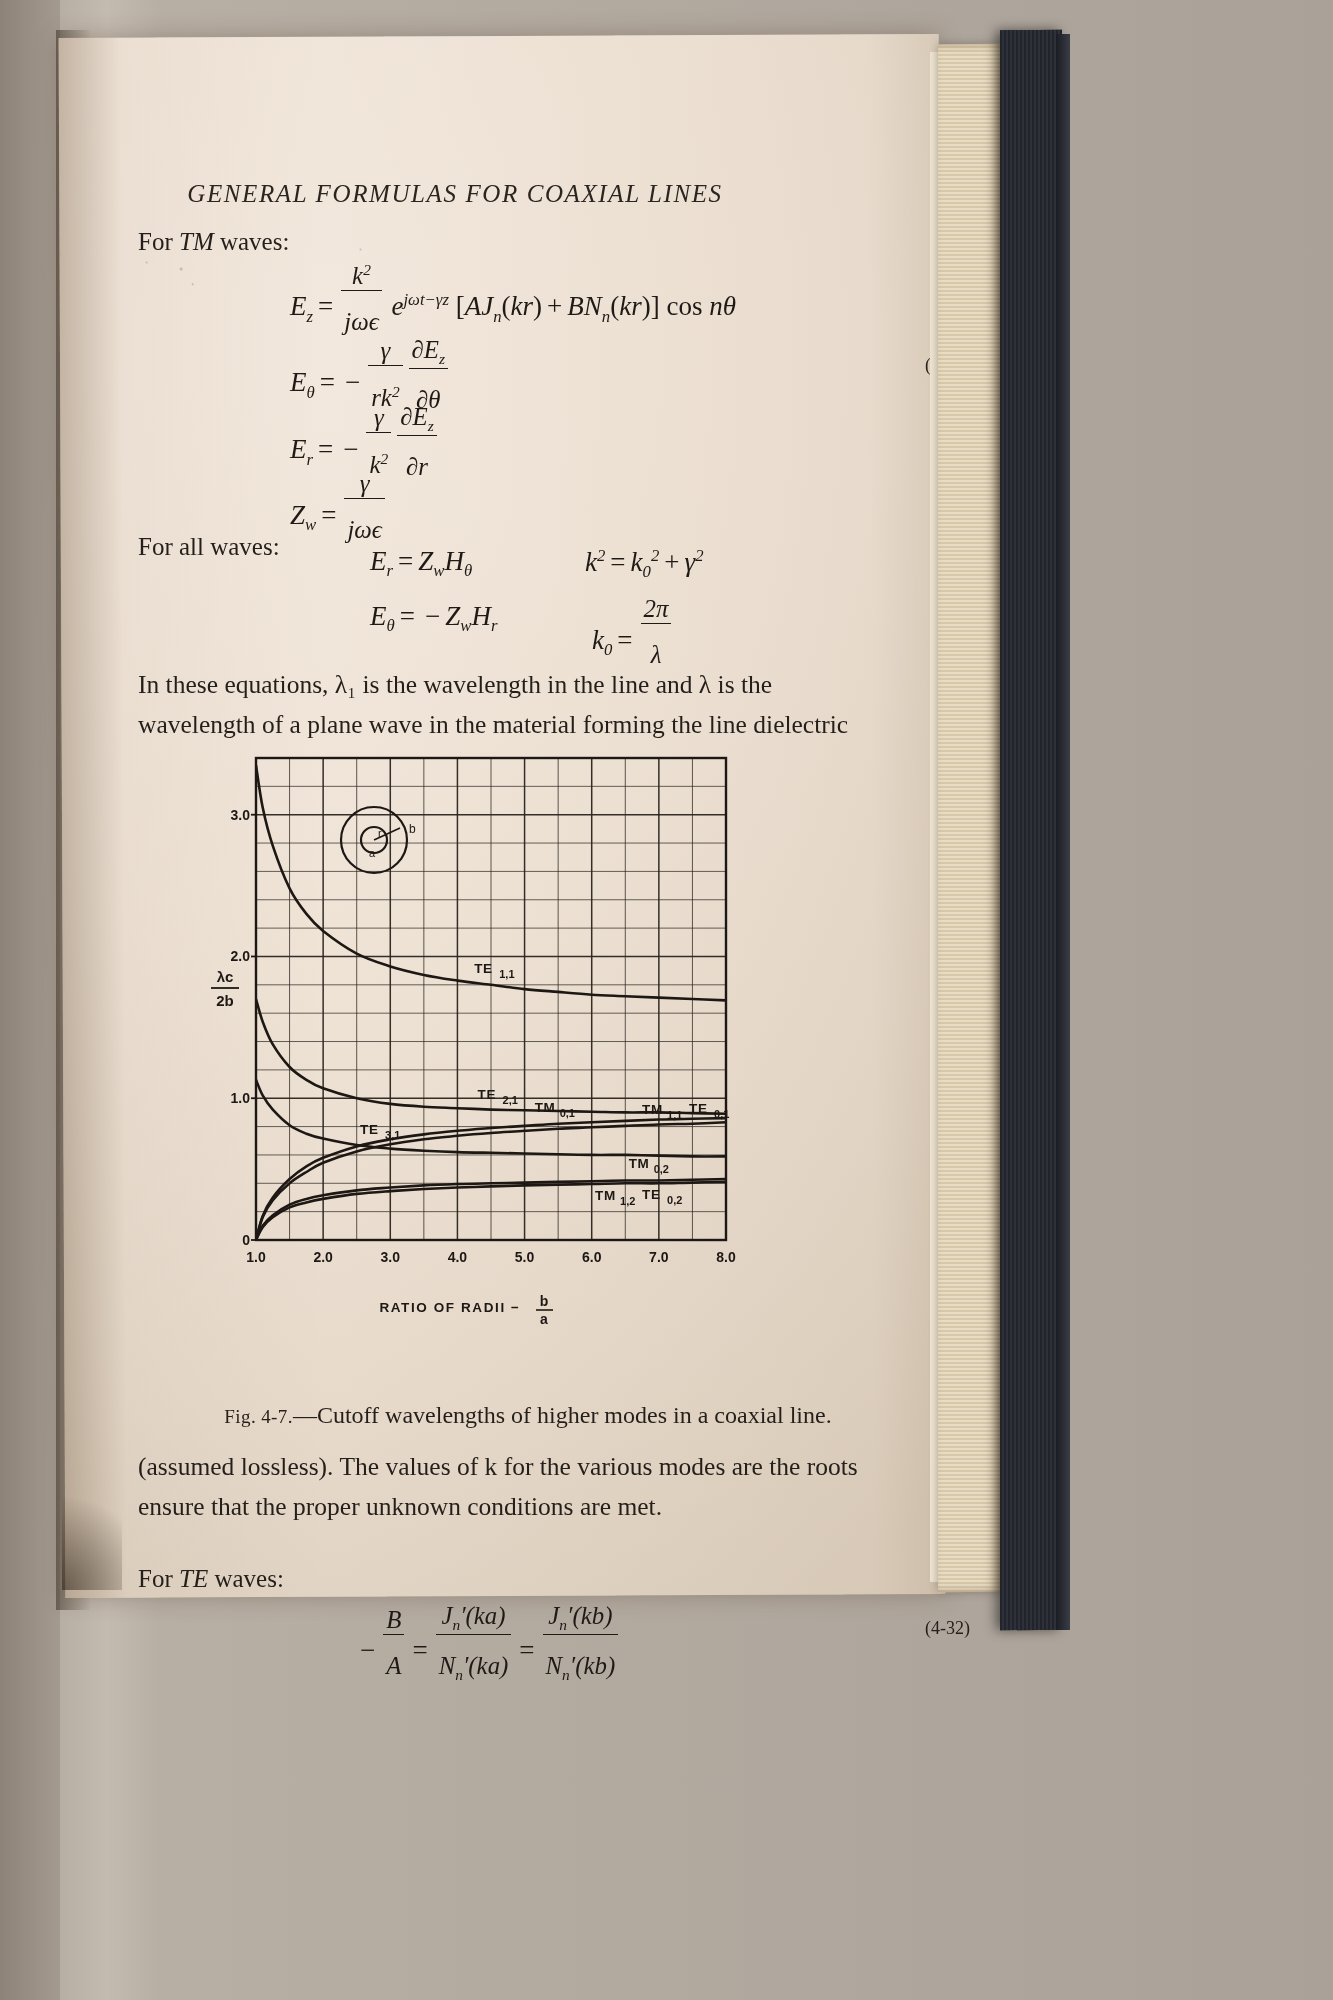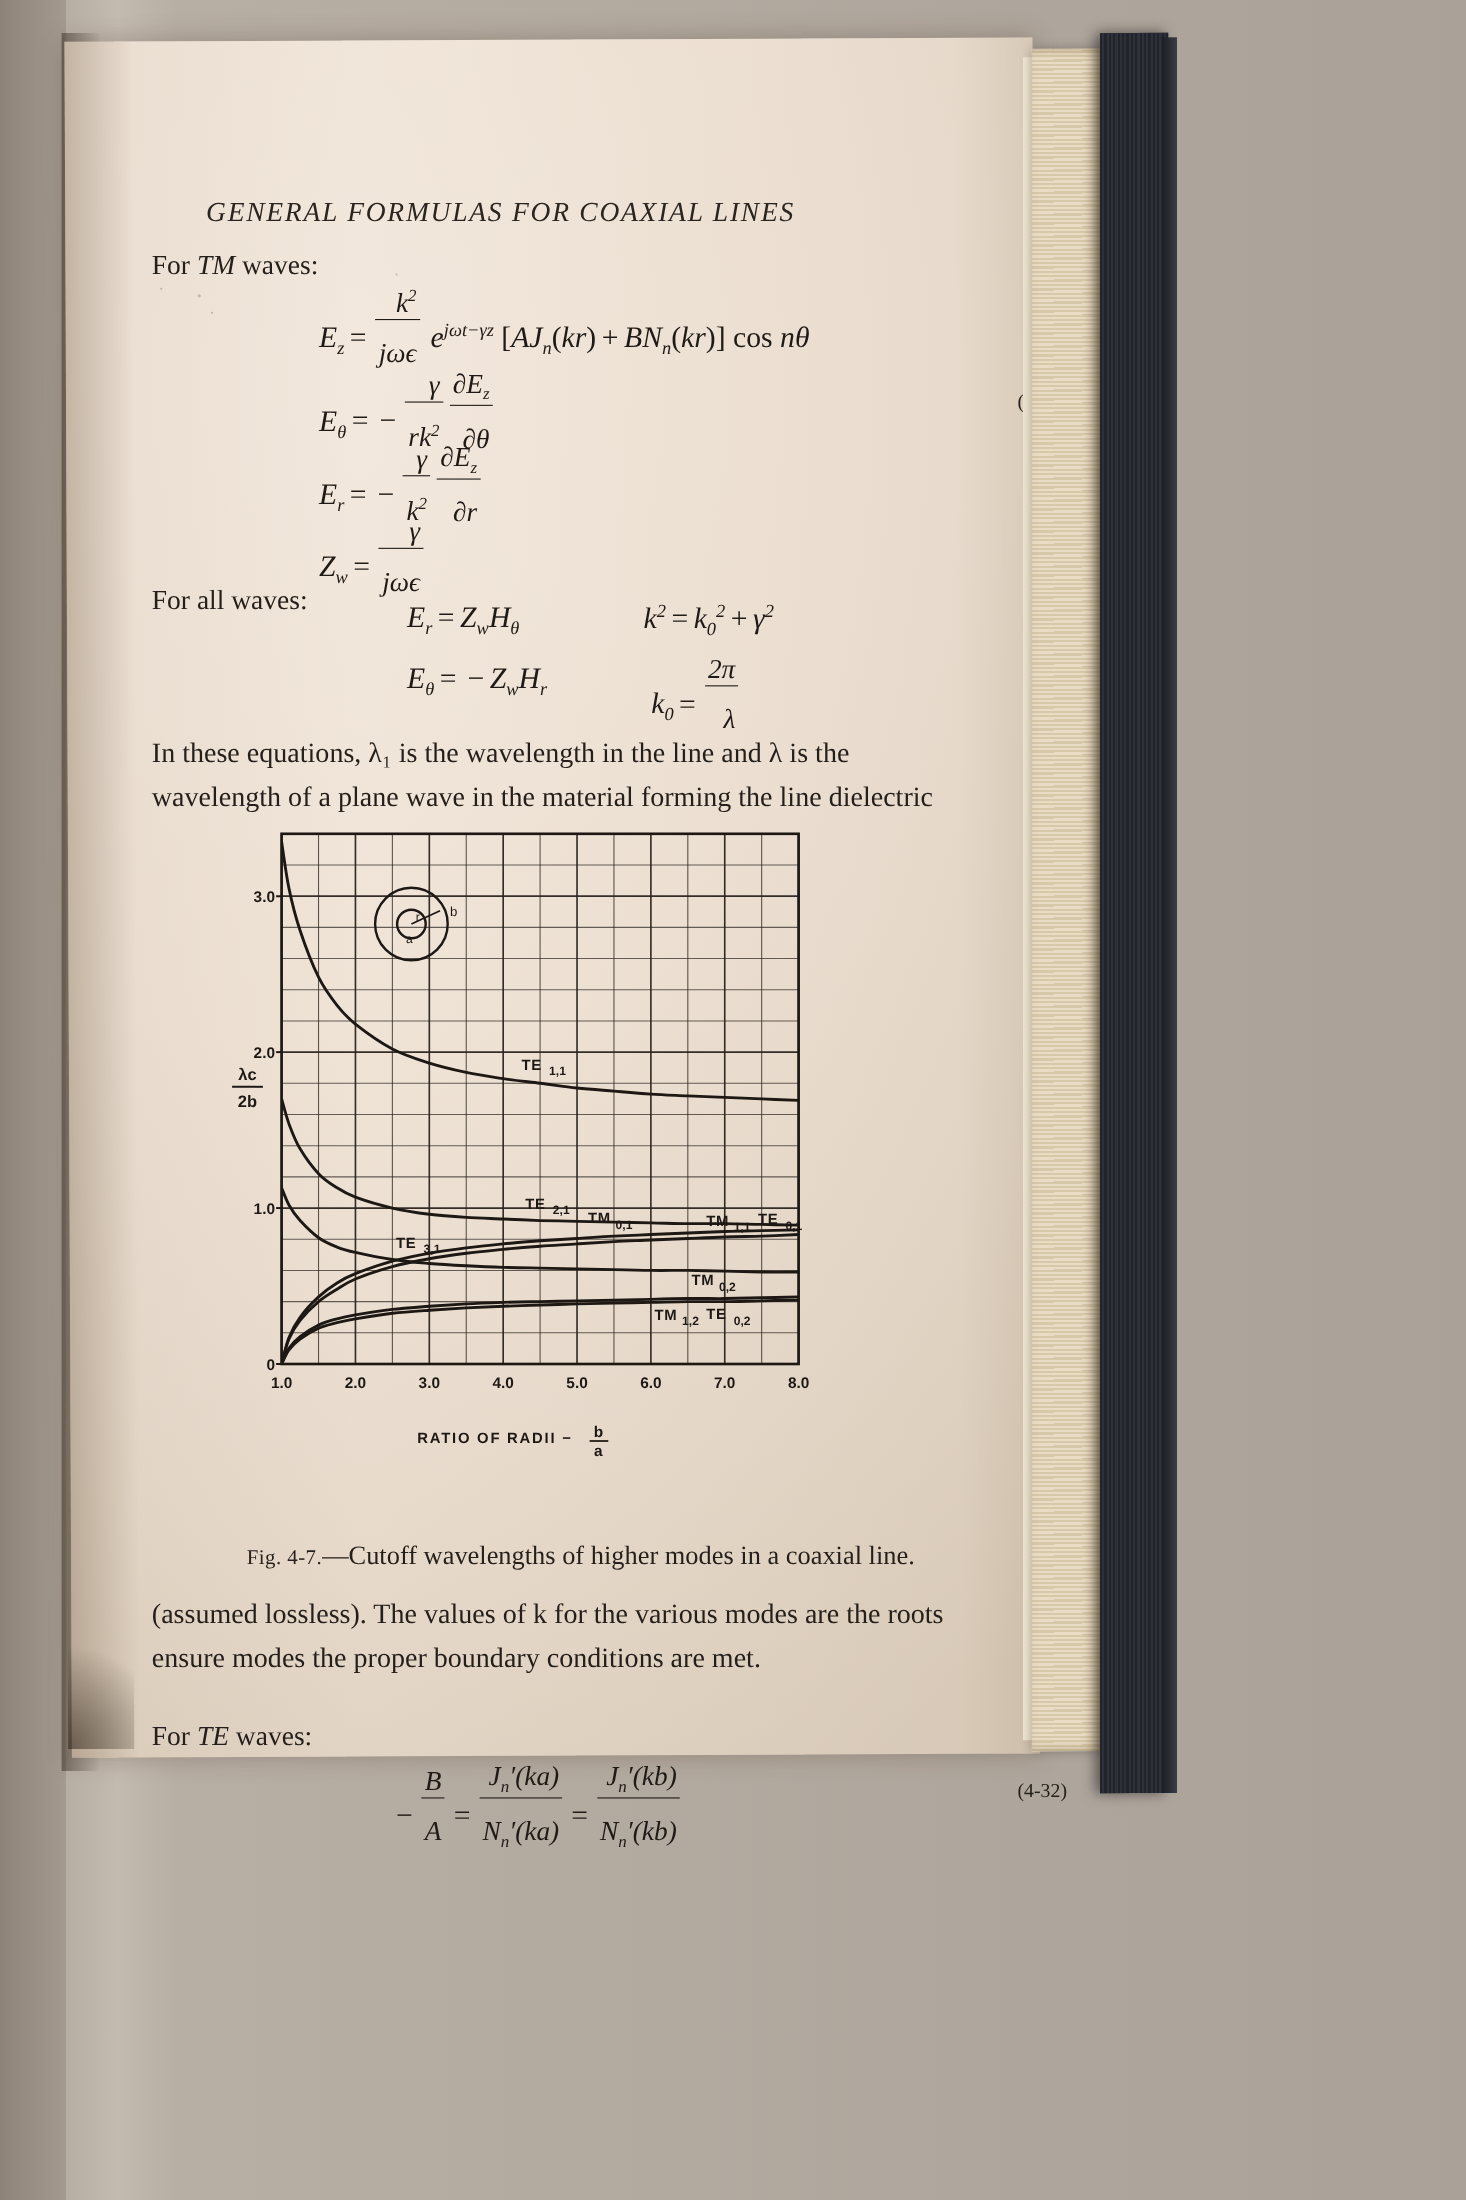--- a/index.html
+++ b/index.html
@@ -90,21 +90,21 @@
   .para{
     position:absolute;font-size:25.5px;color:#241f1a;line-height:40px;
     text-align:justify;
   }
   
   .math{position:absolute;font-family:"Liberation Serif",serif;color:#1f1a16;
     font-size:27px;font-style:italic;white-space:nowrap;}
   .math .up{font-style:normal;}
   sub{font-size:.62em;font-style:italic;}
   sup{font-size:.62em;}
-  .frac{display:inline-block;vertical-align:middle;text-align:right;
+  .frac{display:inline-block;vertical-align:middle;text-align:center;
         font-size:.92em;line-height:1.08;margin:0 3px;position:relative;top:-1px;}
   .frac .num{display:block;padding:0 3px;}
   .frac .den{display:block;border-top:1.6px solid #1f1a16;padding:18px 3px;}
   .op{font-style:normal;padding:0 5px;}
   
   #figure{position:absolute;left:178px;top:740px;width:620px;height:640px;}
   .fig-caption{
     position:absolute;left:178px;top:1402px;width:700px;text-align:center;
     font-size:24px;color:#241f1a;white-space:nowrap;
   }
@@ -289,21 +289,21 @@
       </g>
     </svg>
   </div>
 
   <div class="fig-caption">
     <span class="sc">Fig. 4-7.</span><span>—</span><span>Cutoff wavelengths of higher modes in a coaxial line.</span>
   </div>
 
   <div class="para" style="left:138px;top:1447px;width:800px;">
     <div>(assumed lossless).    The values of k for the various modes are the roots</div>
-    <div>ensure modes the proper boundary conditions are met.</div>
+    <div>ensure that the proper unknown conditions are met.</div>
   </div>
 
   <div class="lead" style="left:138px;top:1565px;">For <i>TE</i> waves:</div>
 
   <div class="math" style="left:355px;top:1604px;">
     <span class="op">−</span><span class="frac"><span class="num">B</span><span class="den">A</span></span><span class="op">=</span><span class="frac"><span class="num">J<sub>n</sub>′(ka)</span><span class="den">N<sub>n</sub>′(ka)</span></span><span class="op">=</span><span class="frac"><span class="num">J<sub>n</sub>′(kb)</span><span class="den">N<sub>n</sub>′(kb)</span></span>
   </div>
   <div class="eqnum" style="left:925px;top:1618px;">(4-32)</div>
 
   <div class="fore-edge-2"></div>

